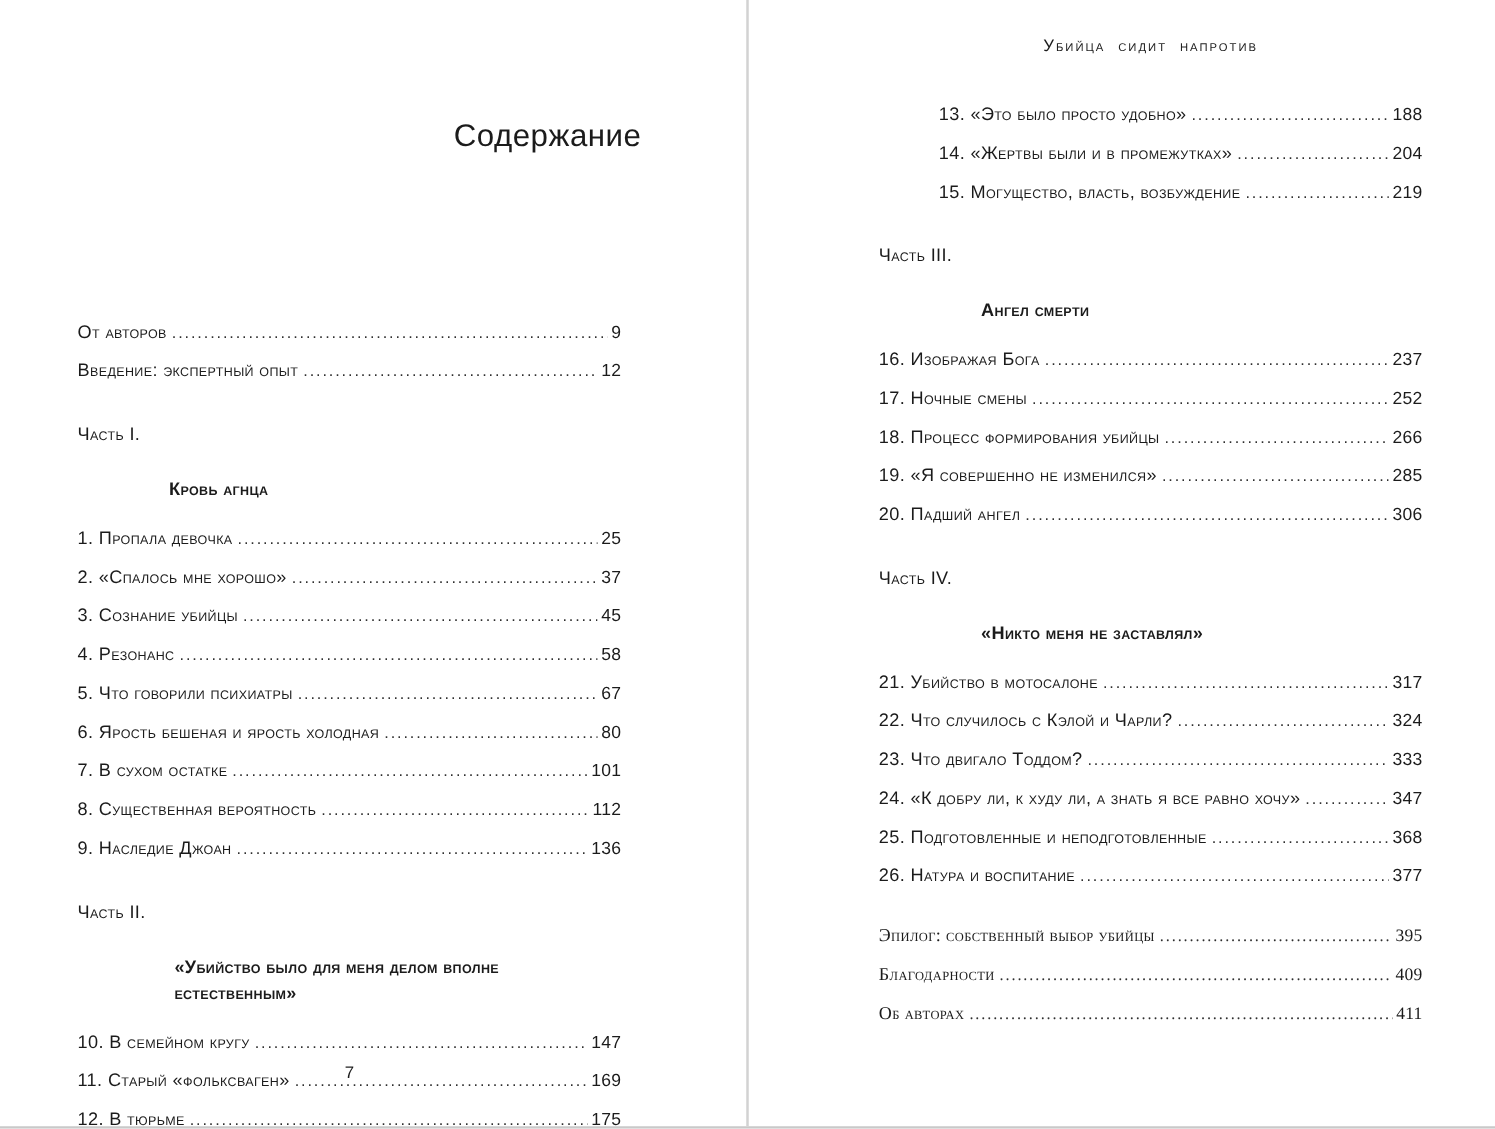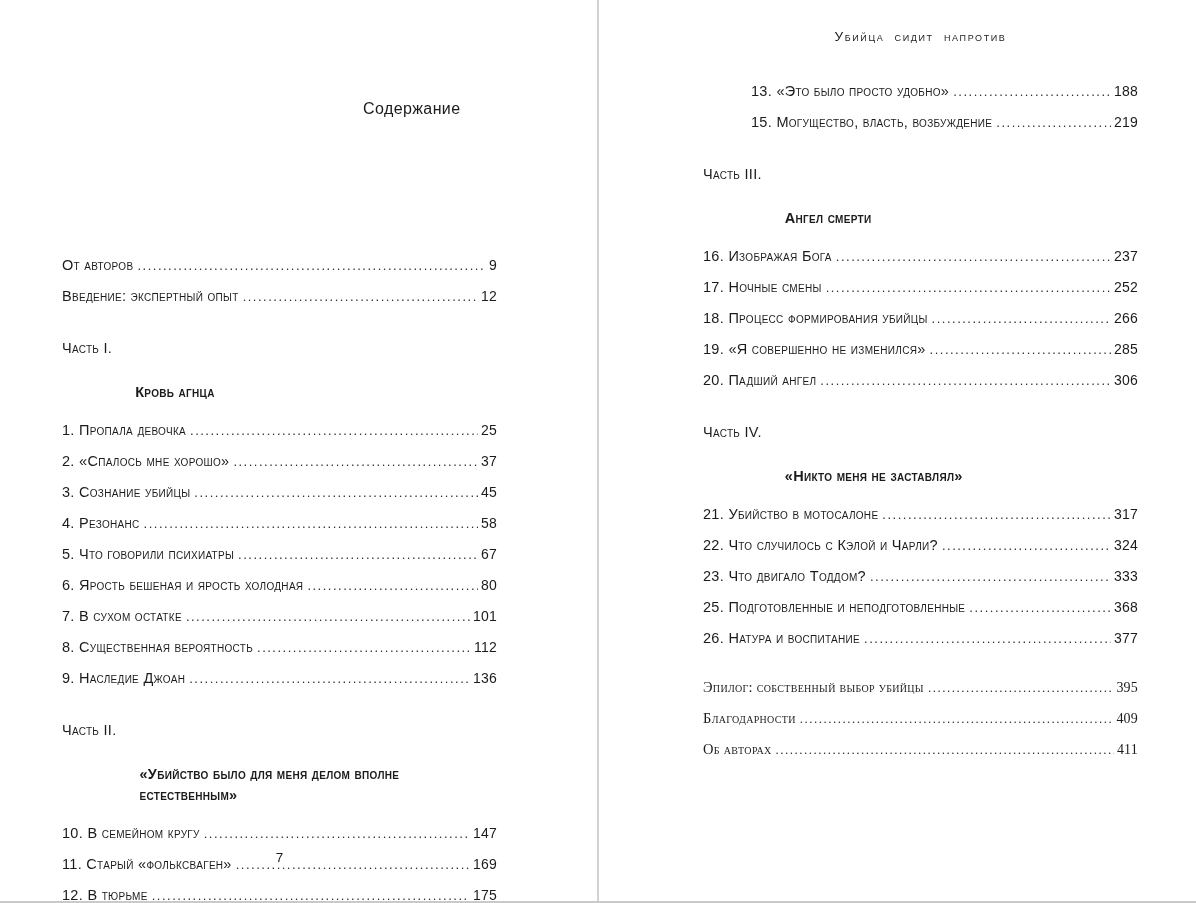--- a/index.html
+++ b/index.html
@@ -19,21 +19,21 @@
   .gutter {
     position: absolute; left: 597px; top: 0; bottom: 0;
     width: 2px; background: #d2d2d2;
   }
   .page { position: absolute; top: 0; height: 100%; }
   .page-left  { left: 0;    width: 598px; padding: 0 101px 0 62px; }
   .page-right { left: 598px; width: 598px; padding: 0 58px 0 105px; }
 
   .toc-title {
     margin: 94px 0 4px 301px;
-    font-size: 16px; font-weight: 400;
+    font-size: 25px; font-weight: 400;
     letter-spacing: 0.4px;
     line-height: 30px;
   }
 
   .running-head {
     margin-top: 29px;
     text-align: center;
     font-size: 13.5px; font-weight: 400;
     font-variant: small-caps;
     letter-spacing: 1.6px; word-spacing: 5px;
@@ -203,20 +203,25 @@
     <div class="running-head">Убийца сидит напротив</div>
 
     <div class="block first">
 
         <div class="row">
           <span class="lbl">13. «Это было просто удобно»</span>
           <span class="dots"></span>
           <span class="pg">188</span>
         </div>
 
+        <div class="row">
+          <span class="lbl">14. «Жертвы были и в промежутках»</span>
+          <span class="dots"></span>
+          <span class="pg">204</span>
+        </div>
 
         <div class="row">
           <span class="lbl">15. Могущество, власть, возбуждение</span>
           <span class="dots"></span>
           <span class="pg">219</span>
         </div>
       </div>
 
     <h2 class="part">
       <span class="part-prefix">Часть III.</span>
@@ -274,20 +279,25 @@
           <span class="dots"></span>
           <span class="pg">324</span>
         </div>
 
         <div class="row">
           <span class="lbl">23. Что двигало Тоддом?</span>
           <span class="dots"></span>
           <span class="pg">333</span>
         </div>
 
+        <div class="row">
+          <span class="lbl">24. «К добру ли, к худу ли, а знать я все равно хочу»</span>
+          <span class="dots"></span>
+          <span class="pg">347</span>
+        </div>
 
         <div class="row">
           <span class="lbl">25. Подготовленные и неподготовленные</span>
           <span class="dots"></span>
           <span class="pg">368</span>
         </div>
 
         <div class="row">
           <span class="lbl">26. Натура и воспитание</span>
           <span class="dots"></span>

